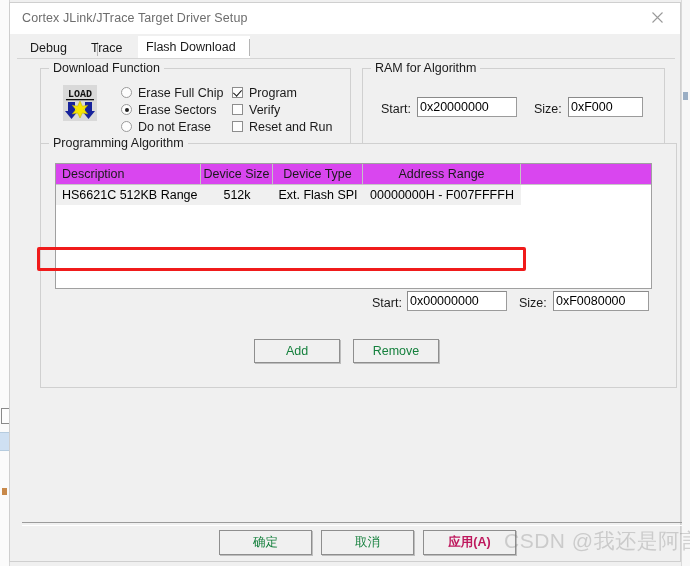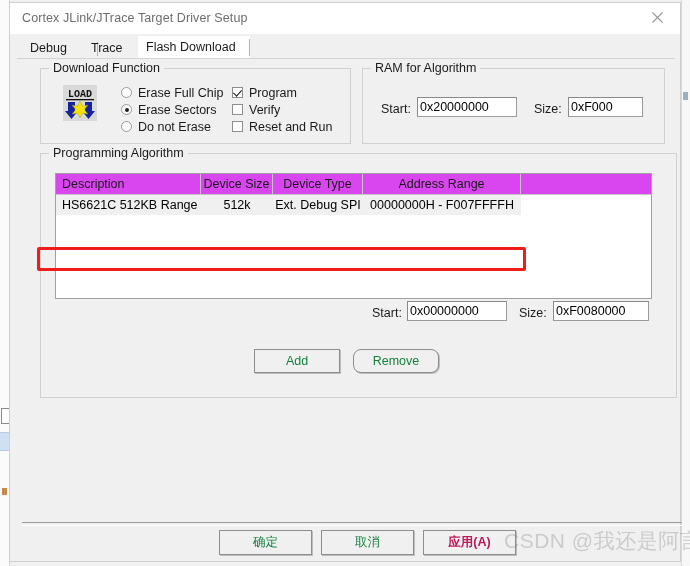--- a/index.html
+++ b/index.html
@@ -202,21 +202,21 @@
     height: 76px;
   }
   #grp-ram {
     left: 345px;
     top: 9px;
     width: 303px;
     height: 76px;
   }
   #grp-algo {
     left: 23px;
-    top: 94px;
+    top: 84px;
     width: 637px;
     height: 245px;
   }
 
   
   #load-icon {
     position: absolute;
     left: 22px;
     top: 16px;
     width: 34px;
@@ -509,34 +509,34 @@
           <div class="th left" style="left:0px;  width:145px;">Description</div>
           <div class="th" style="left:145px;width:72px;">Device Size</div>
           <div class="th" style="left:217px;width:90px;">Device Type</div>
           <div class="th" style="left:307px;width:158px;">Address Range</div>
           <div class="th" style="left:465px;width:132px; border-right:none;"></div>
         </div>
 
         <div class="trow" style="top:21px;">
           <div class="tcell left" style="left:0px;  width:145px;">HS6621C 512KB Range</div>
           <div class="tcell" style="left:145px;width:72px;">512k</div>
-          <div class="tcell" style="left:217px;width:90px;">Ext. Debug SPI</div>
+          <div class="tcell" style="left:217px;width:90px;">Ext. Flash SPI</div>
           <div class="tcell" style="left:307px;width:158px;">00000000H - F007FFFFH</div>
           <div class="tcell" style="left:465px;width:132px; background:#ffffff; height:20px;"></div>
         </div>
       </div>
 
       <div class="fld-label" style="left:331px; top:152px;">Start:</div>
       <input class="textbox" style="left: 366px; top: 147px; width: 100px;" type="text" value="0x00000000">
 
       <div class="fld-label" style="left:478px; top:152px;">Size:</div>
       <input class="textbox" style="left: 512px; top: 147px; width: 96px;" type="text" value="0xF0080000">
 
       <button class="btn" style="left:213px; top:195px; width:86px; height:24px;">Add</button>
-      <button class="btn" style="left:312px; top:195px; width:86px; height:24px;border-radius:8px;">Remove</button>
+      <button class="btn" style="left:312px; top:195px; width:86px; height:24px;">Remove</button>
     </div>
 
     <div id="annot-rect"></div>
   </div>
 
   <div id="bottom-sep"></div>
 
   <button class="btn" style="left:209px; top:527px; width:93px; height:25px;">确定</button>
   <button class="btn" style="left:311px; top:527px; width:93px; height:25px;">取消</button>
   <button class="btn disabled" style="left:413px; top:527px; width:93px; height:25px;">应用(A)</button>

